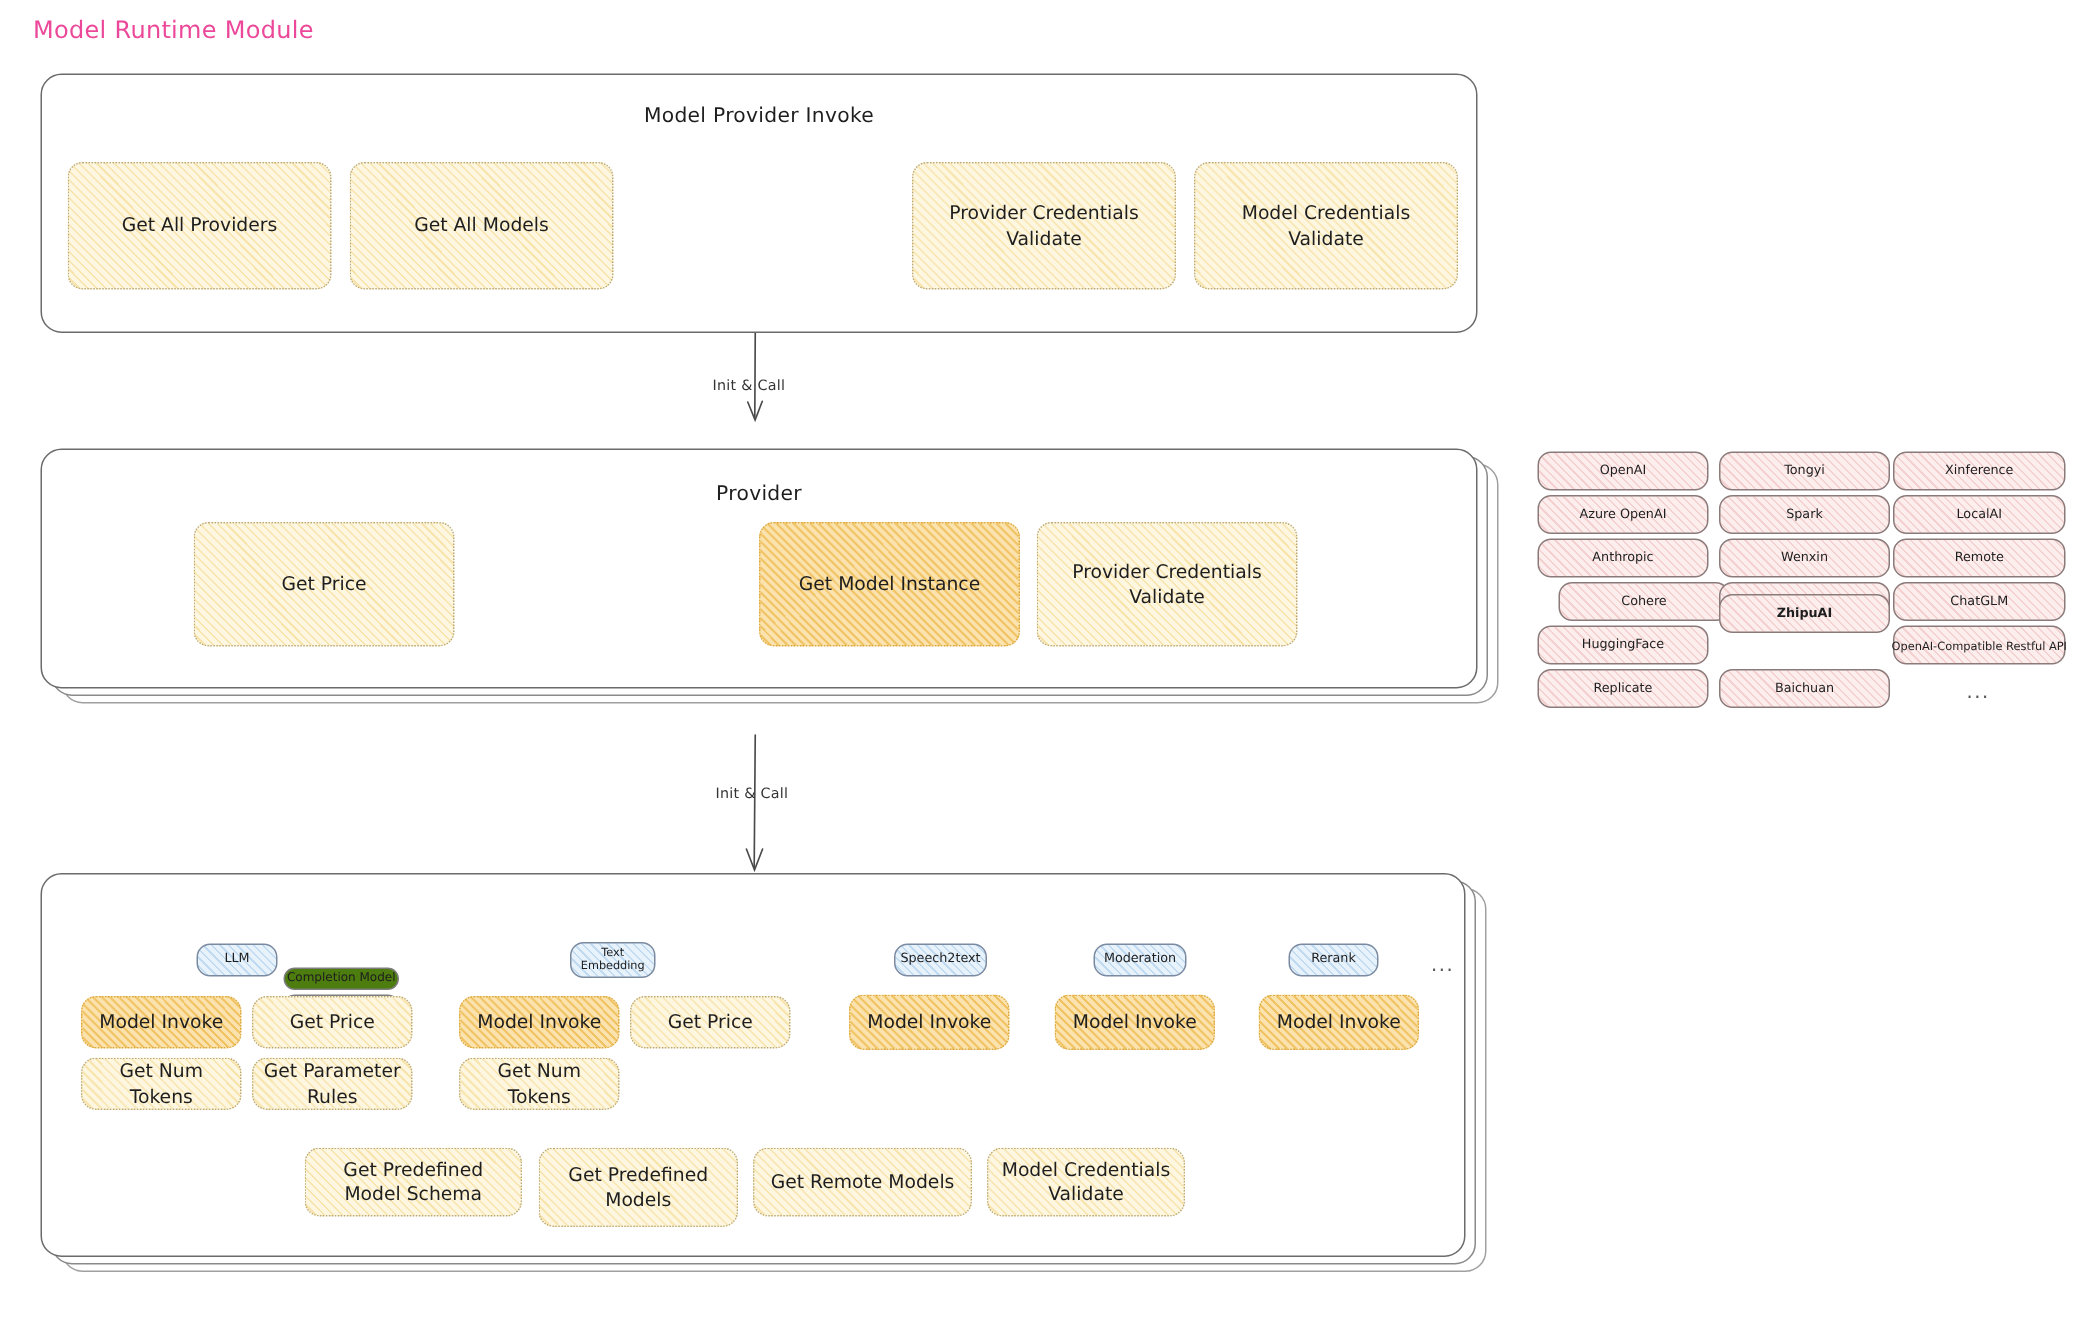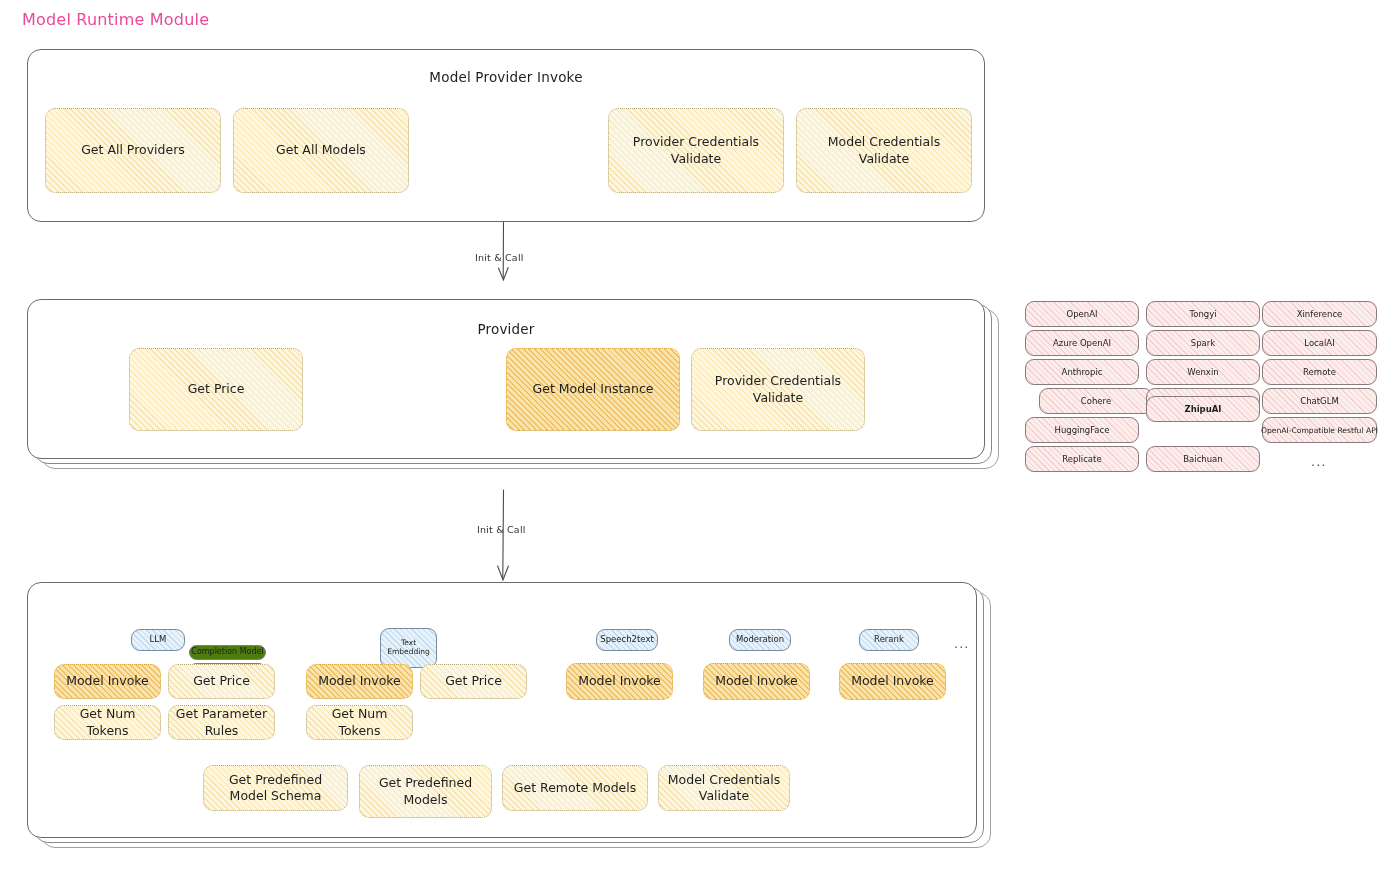--- a/index.html
+++ b/index.html
@@ -249,21 +249,21 @@
 
     <div class="badge-blue" style="left:103px; top:46px; width:54px; height:22px;">LLM</div>
     <div class="badge-white" style="left:161px; top:41px; width:77px; height:15px;">Completion Model</div>
     <div class="badge-white" style="left:161px; top:59px; width:77px; height:15px;">Chat Model</div>
 
     <div class="fn hl" style="left:26px; top:81px; width:107px; height:35px;">Model Invoke</div>
     <div class="fn" style="left:140px; top:81px; width:107px; height:35px;">Get Price</div>
     <div class="fn" style="left:26px; top:122px; width:107px; height:35px;">Get Num Tokens</div>
     <div class="fn" style="left:140px; top:122px; width:107px; height:35px;">Get Parameter Rules</div>
 
-    <div class="badge-blue" style="left:352px; top:45px; width:57px; height:40px; font-size:7.5px;">Text Embedding</div>
+    <div class="badge-blue" style="left:352px; top:45px; width:57px; height:24px; font-size:7.5px;">Text Embedding</div>
 
     <div class="fn hl" style="left:278px; top:81px; width:107px; height:35px;">Model Invoke</div>
     <div class="fn" style="left:392px; top:81px; width:107px; height:35px;">Get Price</div>
     <div class="fn" style="left:278px; top:122px; width:107px; height:35px;">Get Num Tokens</div>
 
     <div class="badge-blue" style="left:568px; top:46px; width:62px; height:22px;">Speech2text</div>
     <div class="fn hl" style="left:538px; top:80px; width:107px; height:37px;">Model Invoke</div>
 
     <div class="badge-blue" style="left:701px; top:46px; width:62px; height:22px;">Moderation</div>
     <div class="fn hl" style="left:675px; top:80px; width:107px; height:37px;">Model Invoke</div>

